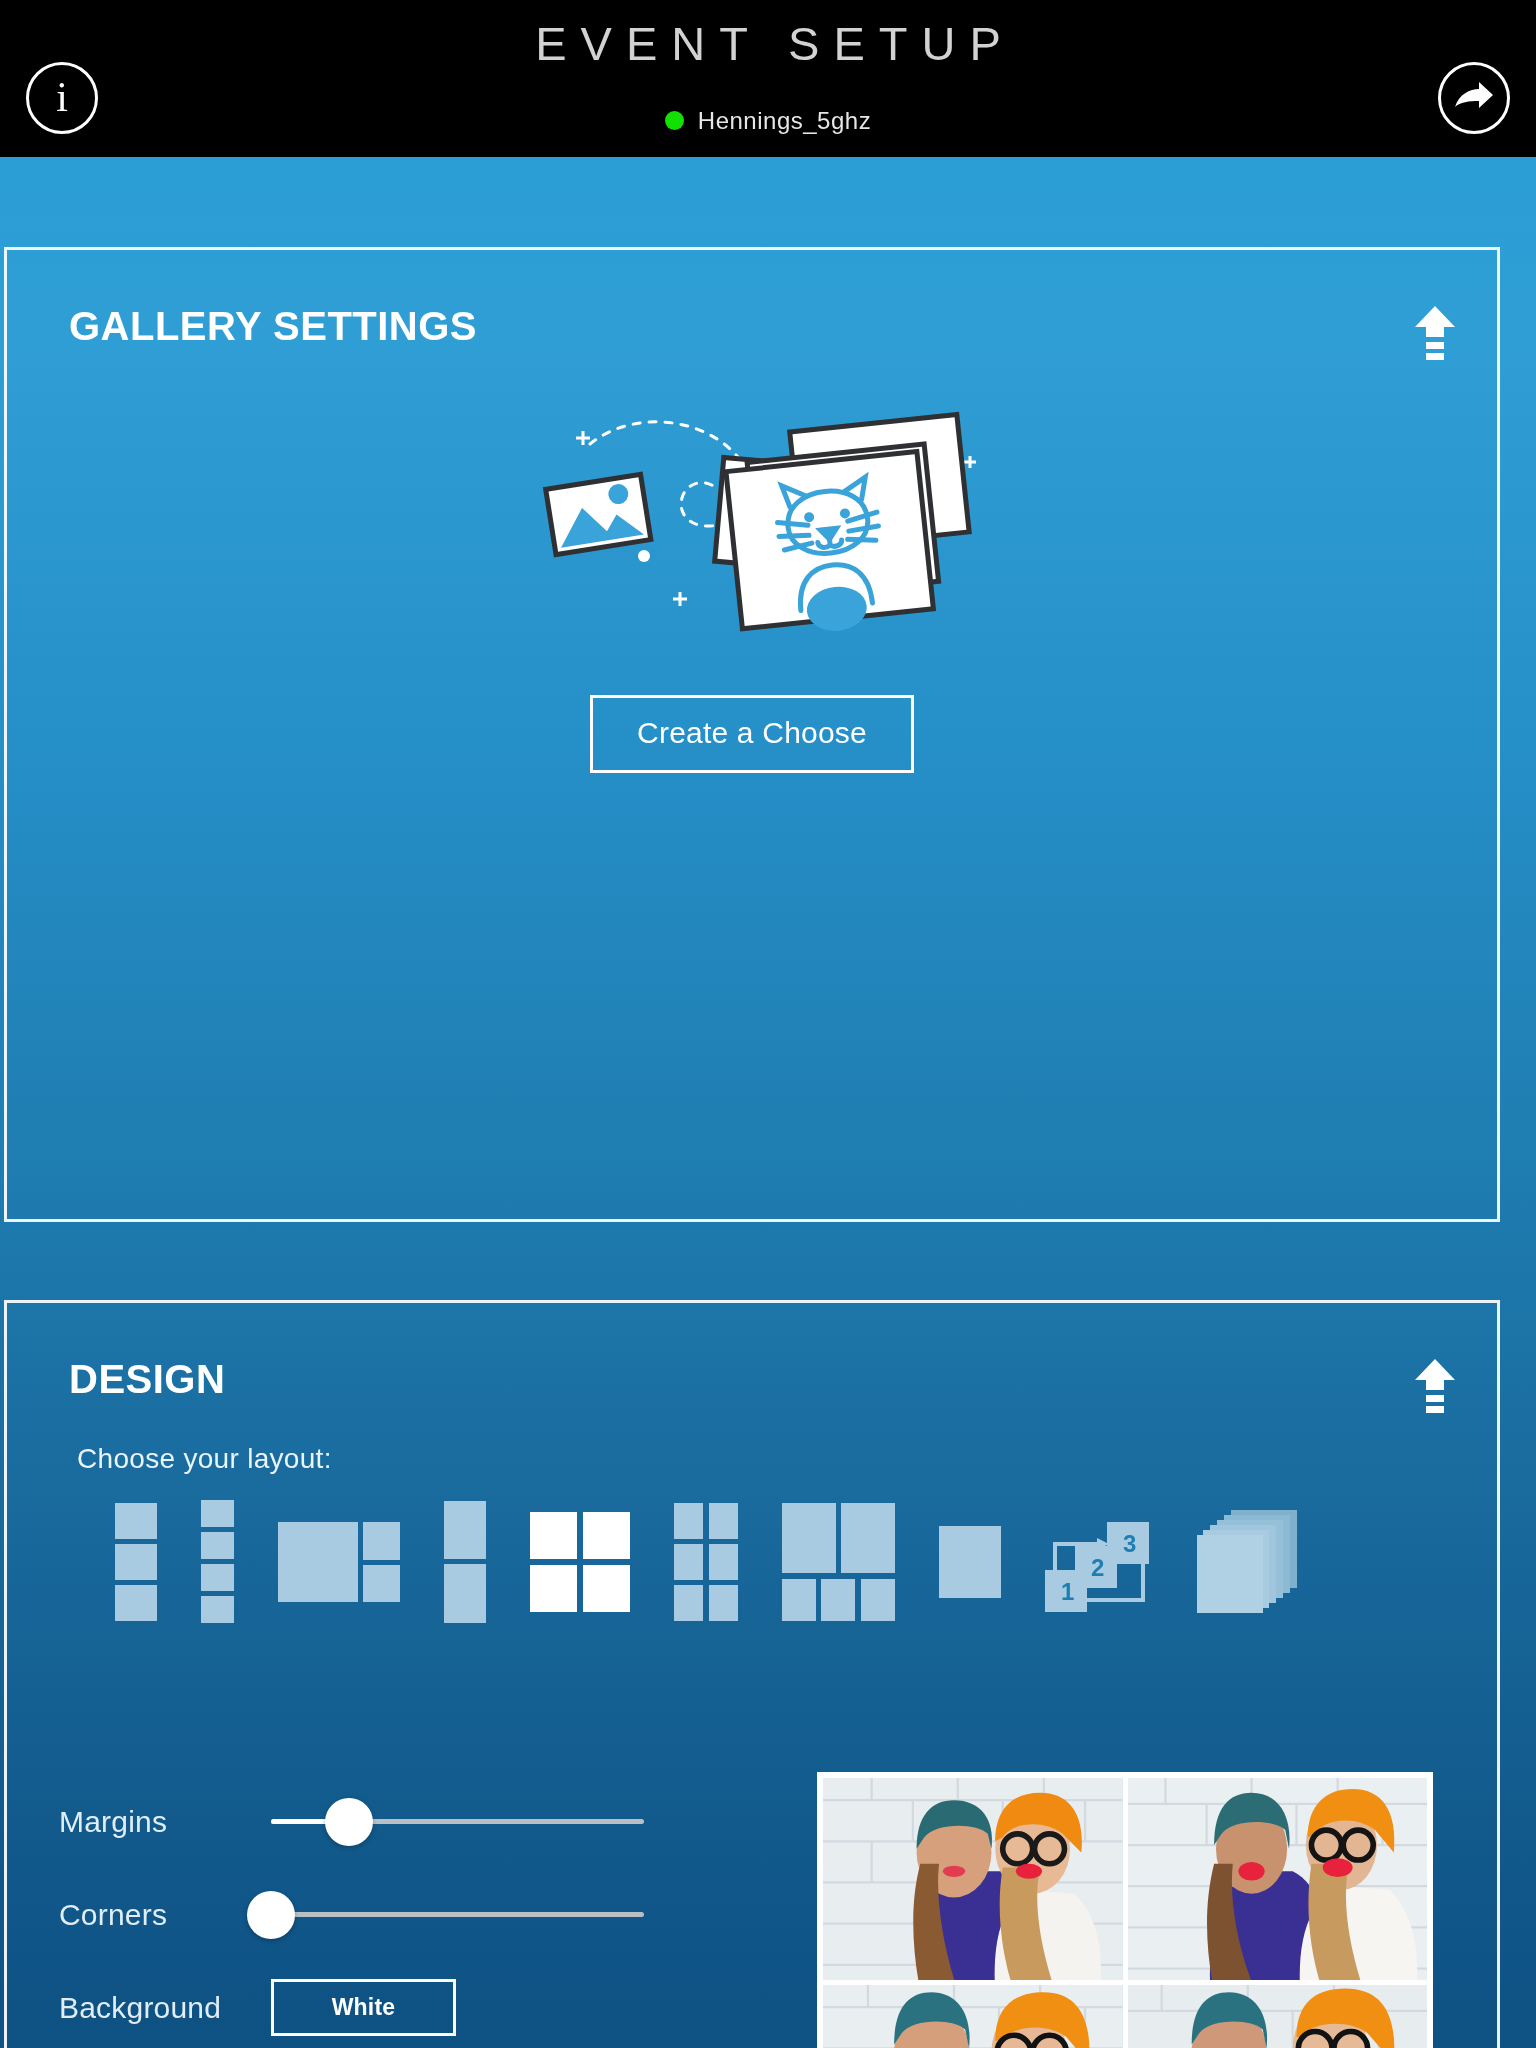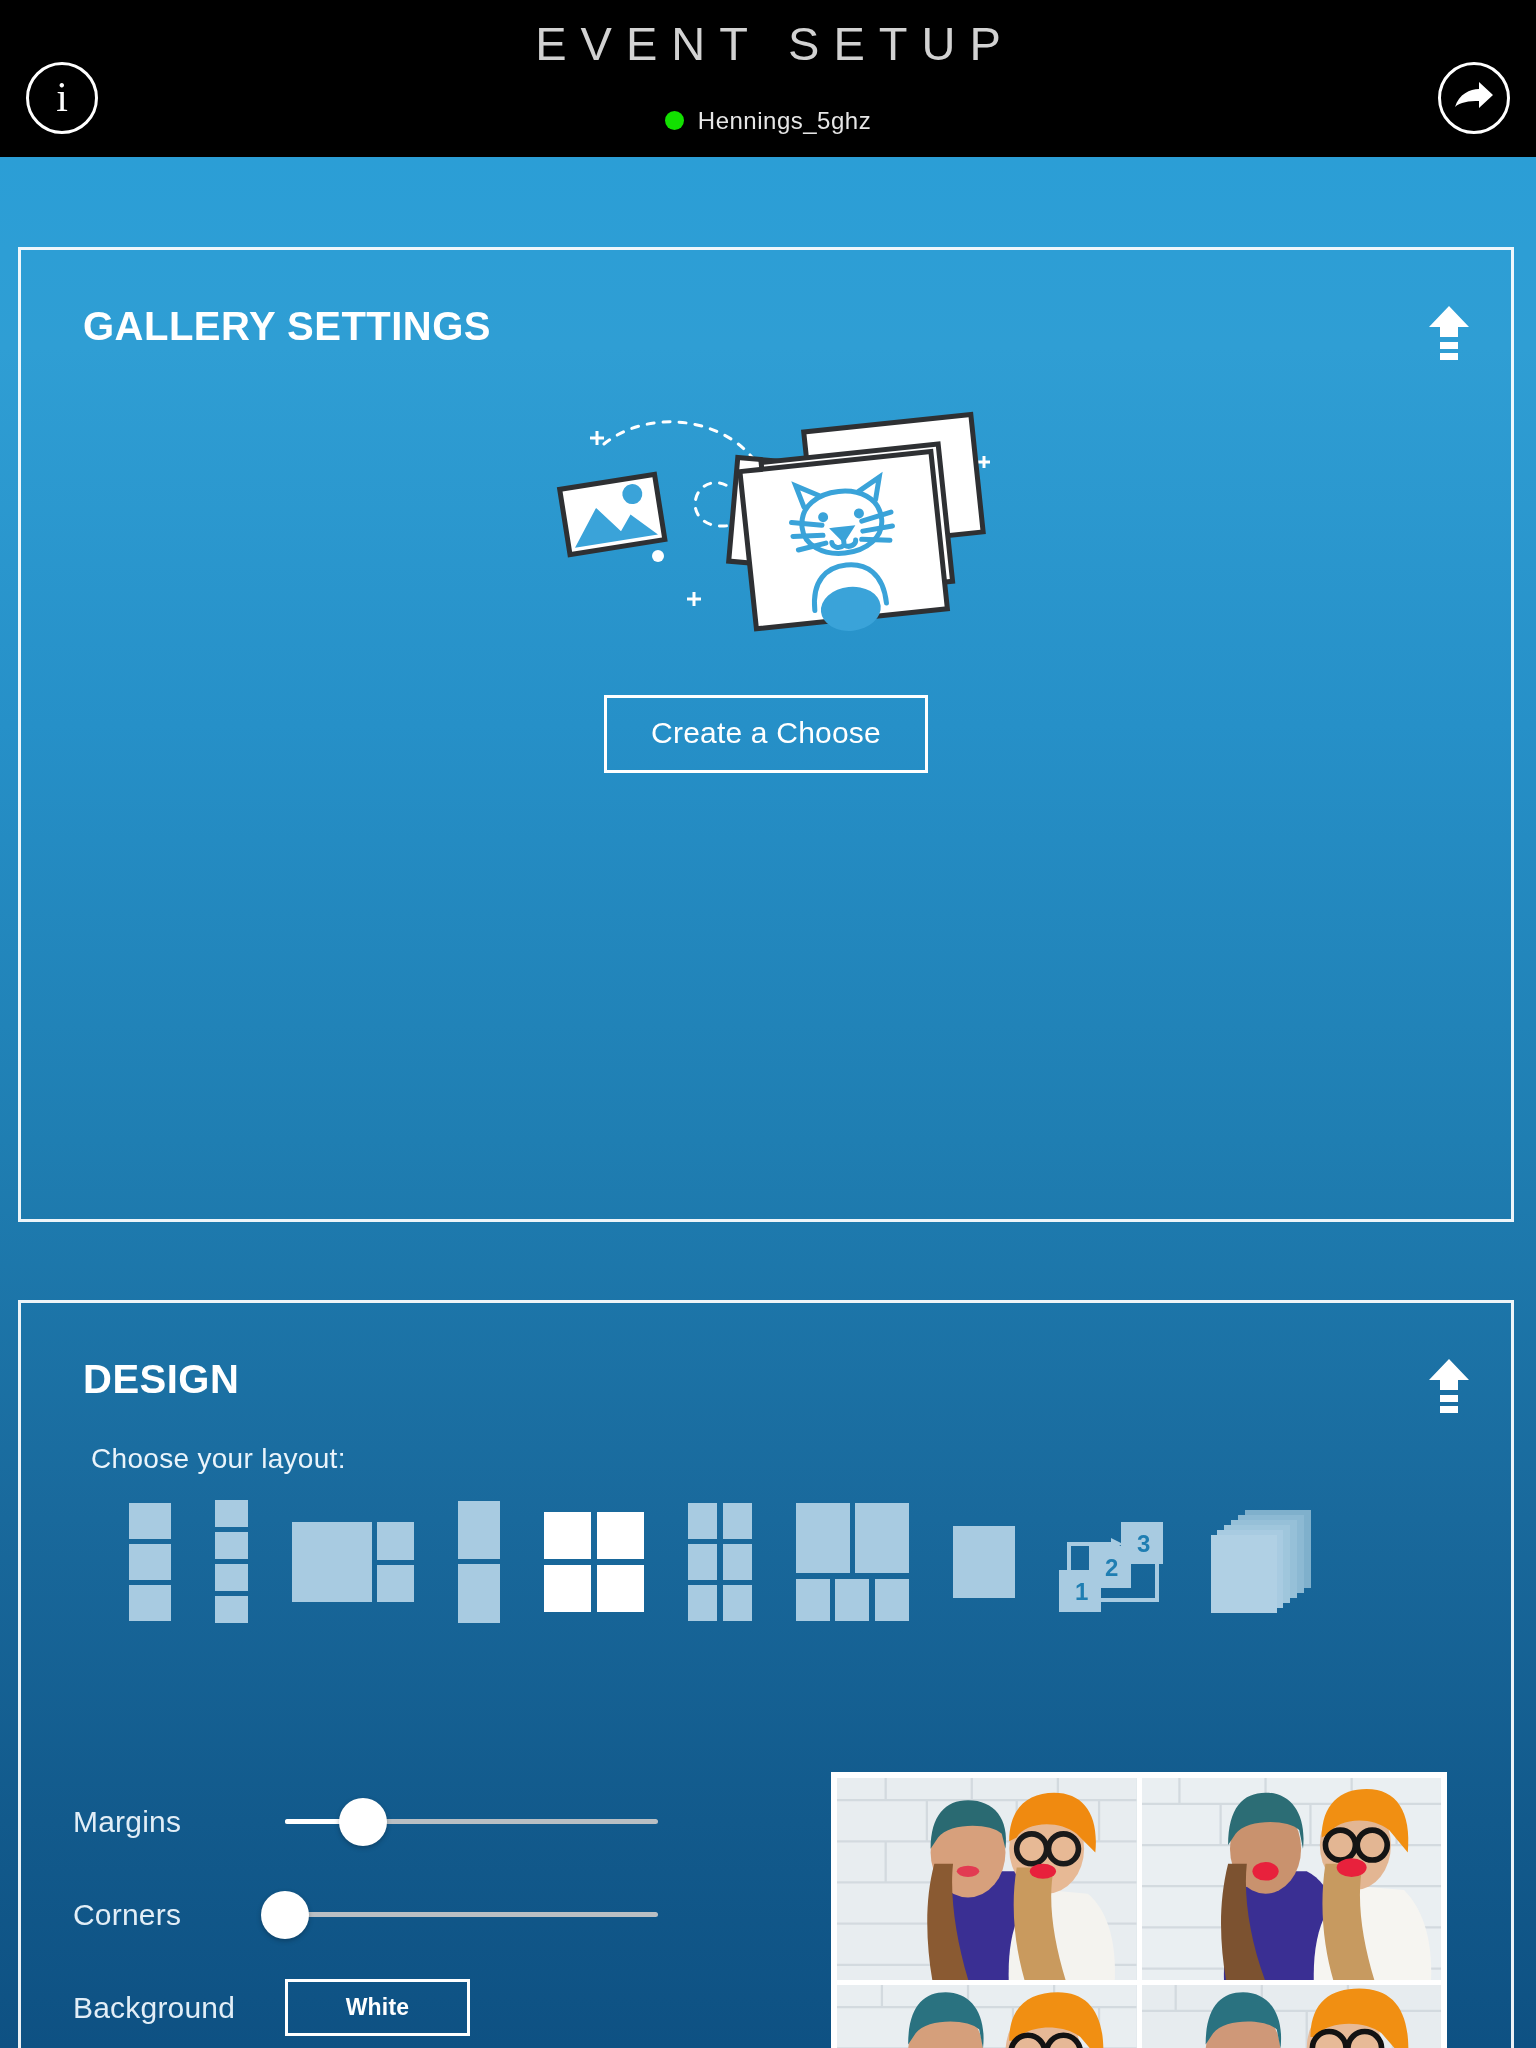--- a/index.html
+++ b/index.html
@@ -89,21 +89,21 @@
        #19699c 72%,
        #125a8c 88%,
        #0e5183 100%);
     position: relative;
     padding: 0;
   }
 
   
   .panel {
     position: absolute;
-    left: 18px;
+    left: 4px;
     width: 1496px;
     border: 3px solid rgba(255,255,255,0.92);
     background: transparent;
   }
   .panel-gallery {
     top: 90px;
     height: 975px;
   }
   .panel-design {
     top: 1143px;

